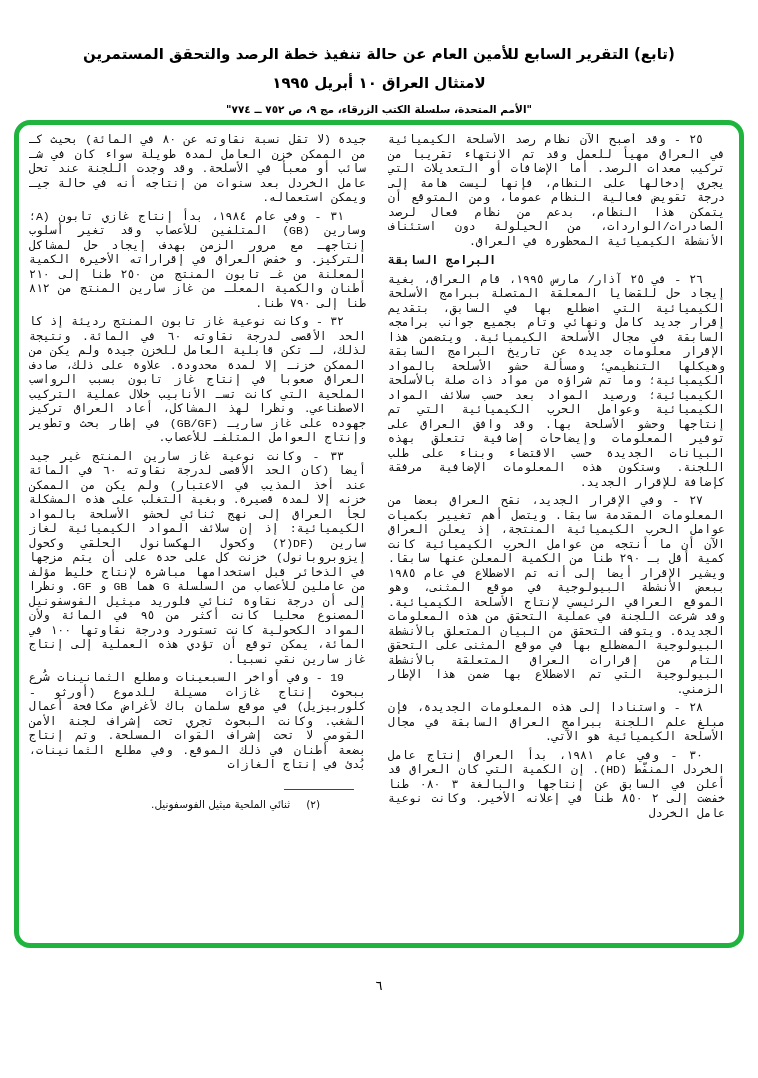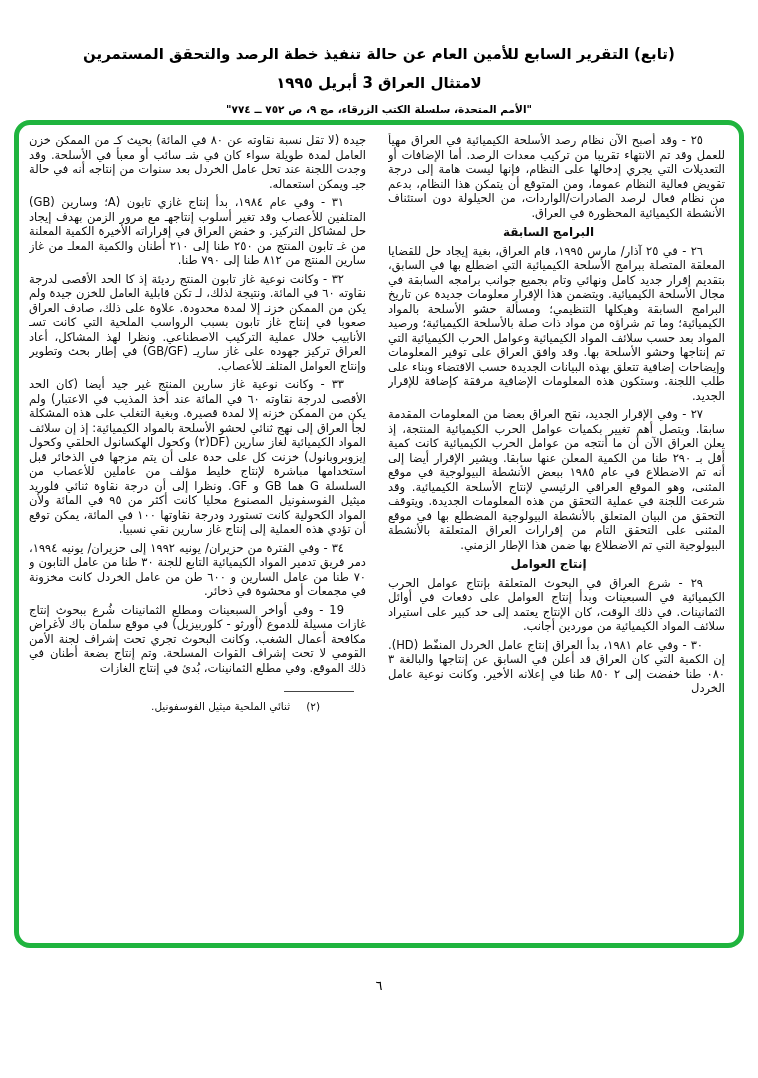--- a/index.html
+++ b/index.html
@@ -30,23 +30,23 @@
     overflow:hidden;
     padding:8px 14px 4px 10px;
   }
   .columns{ display:flex; gap:22px; height:100%; direction:rtl; }
   .col{
     flex:1 1 0; min-width:0; overflow:hidden;
     font-size:11.5px; line-height:14.5px;
     text-align:justify; text-justify:inter-word;
     color:#0d0d0d;
   }
-  .text-block{ margin:0 0 4px 0; text-indent:22px; }
+  .text-block{ margin:0 0 4px 0; text-indent:22px;font-family:Liberation Mono, monospace; }
   .block-heading{
-    font-weight:bold; text-indent:0; text-align:center; margin:5px 16px 4px 0;
+    font-weight:bold; text-indent:0; text-align:left; margin:5px 16px 4px 0;
     font-size:12px;
   }
   .block-continuation{ text-indent:0; }
   
   .footnote{ margin-top:16px; }
   .footnote-rule{
     width:70px; height:0; border-top:1.5px solid #444;
     margin:0 12px 7px 0;
   }
   .footnote-line{
@@ -59,57 +59,55 @@
     text-align:center; font-size:13px; color:#000;
   }
 </style>
 </head>
 <body>
 
 <div class="page">
 
   <div class="header">
     <div class="title-line">(تابع) التقرير السابع للأمين العام عن حالة تنفيذ خطة الرصد والتحقق المستمرين</div>
-    <div class="title-line">لامتثال العراق 3 أبريل ١٩٩٥</div>
+    <div class="title-line">لامتثال العراق ١٠ أبريل ١٩٩٥</div>
     <div class="source-line">"الأمم المتحدة، سلسلة الكتب الزرقاء، مج ٩، ص ٧٥٢ ــ ٧٧٤"</div>
   </div>
 
   <div class="annotation-box" style="border-color: rgb(31, 180, 62);">
     <div class="columns">
 
       <div class="col">
 
           <div class="text-block block-paragraph">٢٥ - وقد أصبح الآن نظام رصد الأسلحة الكيميائية في العراق مهيأ للعمل وقد تم الانتهاء تقريبا من تركيب معدات الرصد. أما الإضافات أو التعديلات التي يجري إدخالها على النظام، فإنها ليست هامة إلى درجة تقويض فعالية النظام عموما، ومن المتوقع أن يتمكن هذا النظام، بدعم من نظام فعال لرصد الصادرات/الواردات، من الحيلولة دون استئناف الأنشطة الكيميائية المحظورة في العراق.</div>
 
           <div class="text-block block-heading">البرامج السابقة</div>
 
           <div class="text-block block-paragraph">٢٦ - في ٢٥ آذار/ مارس ١٩٩٥، قام العراق، بغية إيجاد حل للقضايا المعلقة المتصلة ببرامج الأسلحة الكيميائية التي اضطلع بها في السابق، بتقديم إقرار جديد كامل ونهائي وتام بجميع جوانب برامجه السابقة في مجال الأسلحة الكيميائية. ويتضمن هذا الإقرار معلومات جديدة عن تاريخ البرامج السابقة وهيكلها التنظيمي؛ ومسألة حشو الأسلحة بالمواد الكيميائية؛ وما تم شراؤه من مواد ذات صلة بالأسلحة الكيميائية؛ ورصيد المواد بعد حسب سلائف المواد الكيميائية وعوامل الحرب الكيميائية التي تم إنتاجها وحشو الأسلحة بها. وقد وافق العراق على توفير المعلومات وإيضاحات إضافية تتعلق بهذه البيانات الجديدة حسب الاقتضاء وبناء على طلب اللجنة. وستكون هذه المعلومات الإضافية مرفقة كإضافة للإقرار الجديد.</div>
 
           <div class="text-block block-paragraph">٢٧ - وفي الإقرار الجديد، نقح العراق بعضا من المعلومات المقدمة سابقا. ويتصل أهم تغيير بكميات عوامل الحرب الكيميائية المنتجة، إذ يعلن العراق الآن أن ما أنتجه من عوامل الحرب الكيميائية كانت كمية أقل بـ ٢٩٠ طنا من الكمية المعلن عنها سابقا. ويشير الإقرار أيضا إلى أنه تم الاضطلاع في عام ١٩٨٥ ببعض الأنشطة البيولوجية في موقع المثنى، وهو الموقع العراقي الرئيسي لإنتاج الأسلحة الكيميائية. وقد شرعت اللجنة في عملية التحقق من هذه المعلومات الجديدة. ويتوقف التحقق من البيان المتعلق بالأنشطة البيولوجية المضطلع بها في موقع المثنى على التحقق التام من إقرارات العراق المتعلقة بالأنشطة البيولوجية التي تم الاضطلاع بها ضمن هذا الإطار الزمني.</div>
 
+          <div class="text-block block-paragraph">٢٨ - واستنادا إلى هذه المعلومات الجديدة، فإن مبلغ علم اللجنة ببرامج العراق السابقة في مجال الأسلحة الكيميائية هو الآتي.</div>
 
-          <div class="text-block block-heading">إنتاج العوامل</div>
 
-          <div class="text-block block-paragraph">٢٩ - شرع العراق في البحوث المتعلقة بإنتاج عوامل الحرب الكيميائية في السبعينات وبدأ إنتاج العوامل على دفعات في أوائل الثمانينات. في ذلك الوقت، كان الإنتاج يعتمد إلى حد كبير على استيراد سلائف المواد الكيميائية من موردين أجانب.</div>
 
           <div class="text-block block-paragraph">٣٠ - وفي عام ١٩٨١، بدأ العراق إنتاج عامل الخردل المنفّط (HD). إن الكمية التي كان العراق قد أعلن في السابق عن إنتاجها والبالغة ٣ ٠٨٠ طنا خفضت إلى ٢ ٨٥٠ طنا في إعلانه الأخير. وكانت نوعية عامل الخردل</div>
         </div>
 
       <div class="col">
         <div>
 
             <div class="text-block block-continuation">جيدة (لا تقل نسبة نقاوته عن ٨٠ في المائة) بحيث كـ من الممكن خزن العامل لمدة طويلة سواء كان في شـ سائب أو معبأ في الأسلحة. وقد وجدت اللجنة عند تحل عامل الخردل بعد سنوات من إنتاجه أنه في حالة جيـ ويمكن استعماله.</div>
 
             <div class="text-block block-paragraph">٣١ - وفي عام ١٩٨٤، بدأ إنتاج غازي تابون (A؛ وسارين (GB) المتلفين للأعصاب وقد تغير أسلوب إنتاجهـ مع مرور الزمن بهدف إيجاد حل لمشاكل التركيز. و خفض العراق في إقراراته الأخيرة الكمية المعلنة من غـ تابون المنتج من ٢٥٠ طنا إلى ٢١٠ أطنان والكمية المعلـ من غاز سارين المنتج من ٨١٢ طنا إلى ٧٩٠ طنا.</div>
 
             <div class="text-block block-paragraph">٣٢ - وكانت نوعية غاز تابون المنتج رديئة إذ كا الحد الأقصى لدرجة نقاوته ٦٠ في المائة. ونتيجة لذلك، لـ تكن قابلية العامل للخزن جيدة ولم يكن من الممكن خزنـ إلا لمدة محدودة. علاوة على ذلك، صادف العراق صعوبا في إنتاج غاز تابون بسبب الرواسب الملحية التي كانت تسـ الأنابيب خلال عملية التركيب الاصطناعي. ونظرا لهذ المشاكل، أعاد العراق تركيز جهوده على غاز ساريـ (GB/GF) في إطار بحث وتطوير وإنتاج العوامل المتلفـ للأعصاب.</div>
 
             <div class="text-block block-paragraph">٣٣ - وكانت نوعية غاز سارين المنتج غير جيد أيضا (كان الحد الأقصى لدرجة نقاوته ٦٠ في المائة عند أخذ المذيب في الاعتبار) ولم يكن من الممكن خزنه إلا لمدة قصيرة. وبغية التغلب على هذه المشكلة لجأ العراق إلى نهج ثنائي لحشو الأسلحة بالمواد الكيميائية: إذ إن سلائف المواد الكيميائية لغاز سارين (DF(٢) وكحول الهكسانول الحلقي وكحول إيزوبروبانول) خزنت كل على حدة على أن يتم مزجها في الذخائر قبل استخدامها مباشرة لإنتاج خليط مؤلف من عاملين للأعصاب من السلسلة G هما GB و GF. ونظرا إلى أن درجة نقاوة ثنائي فلوريد ميثيل الفوسفونيل المصنوع محليا كانت أكثر من ٩٥ في المائة ولأن المواد الكحولية كانت تستورد ودرجة نقاوتها ١٠٠ في المائة، يمكن توقع أن تؤدي هذه العملية إلى إنتاج غاز سارين نقي نسبيا.</div>
 
-            <div class="text-block block-paragraph">٣٤ - وفي الفترة من حزيران/ يونيه ١٩٩٢ إلى حزيران/ يونيه ١٩٩٤، دمر فريق تدمير المواد الكيميائية التابع للجنة ٣٠ طنا من عامل التابون و ٧٠ طنا من عامل السارين و ٦٠٠ طن من عامل الخردل كانت مخزونة في مجمعات أو محشوة في ذخائر.</div>
 
             <div class="text-block block-paragraph">19 - وفي أواخر السبعينات ومطلع الثمانينات شُرع ببحوث إنتاج غازات مسيلة للدموع (أورثو - كلوربيزيل) في موقع سلمان باك لأغراض مكافحة أعمال الشغب. وكانت البحوث تجري تحت إشراف لجنة الأمن القومي لا تحت إشراف القوات المسلحة. وتم إنتاج بضعة أطنان في ذلك الموقع. وفي مطلع الثمانينات، بُدئ في إنتاج الغازات</div>
           </div>
         <div class="footnote">
           <div class="footnote-rule"></div>
           <div class="footnote-line">
             <span>(٢)</span>
             <span>ثنائي الملحية ميثيل الفوسفونيل.</span>
           </div>
         </div>

